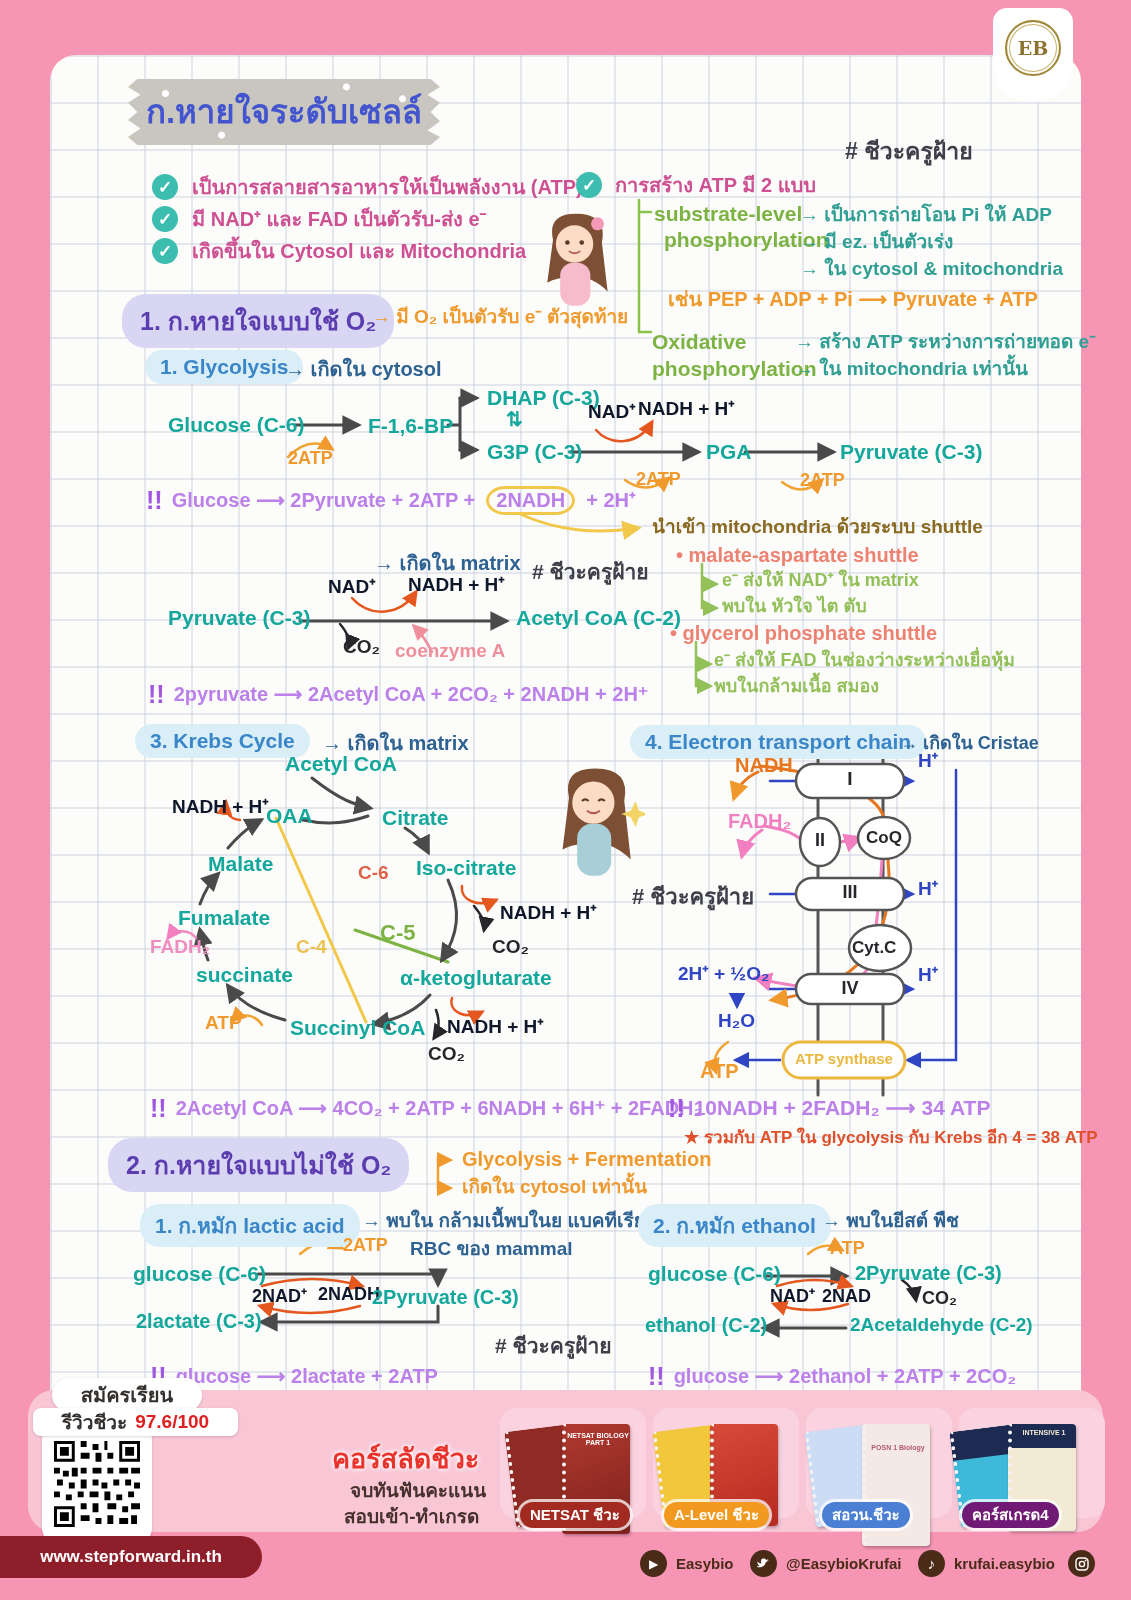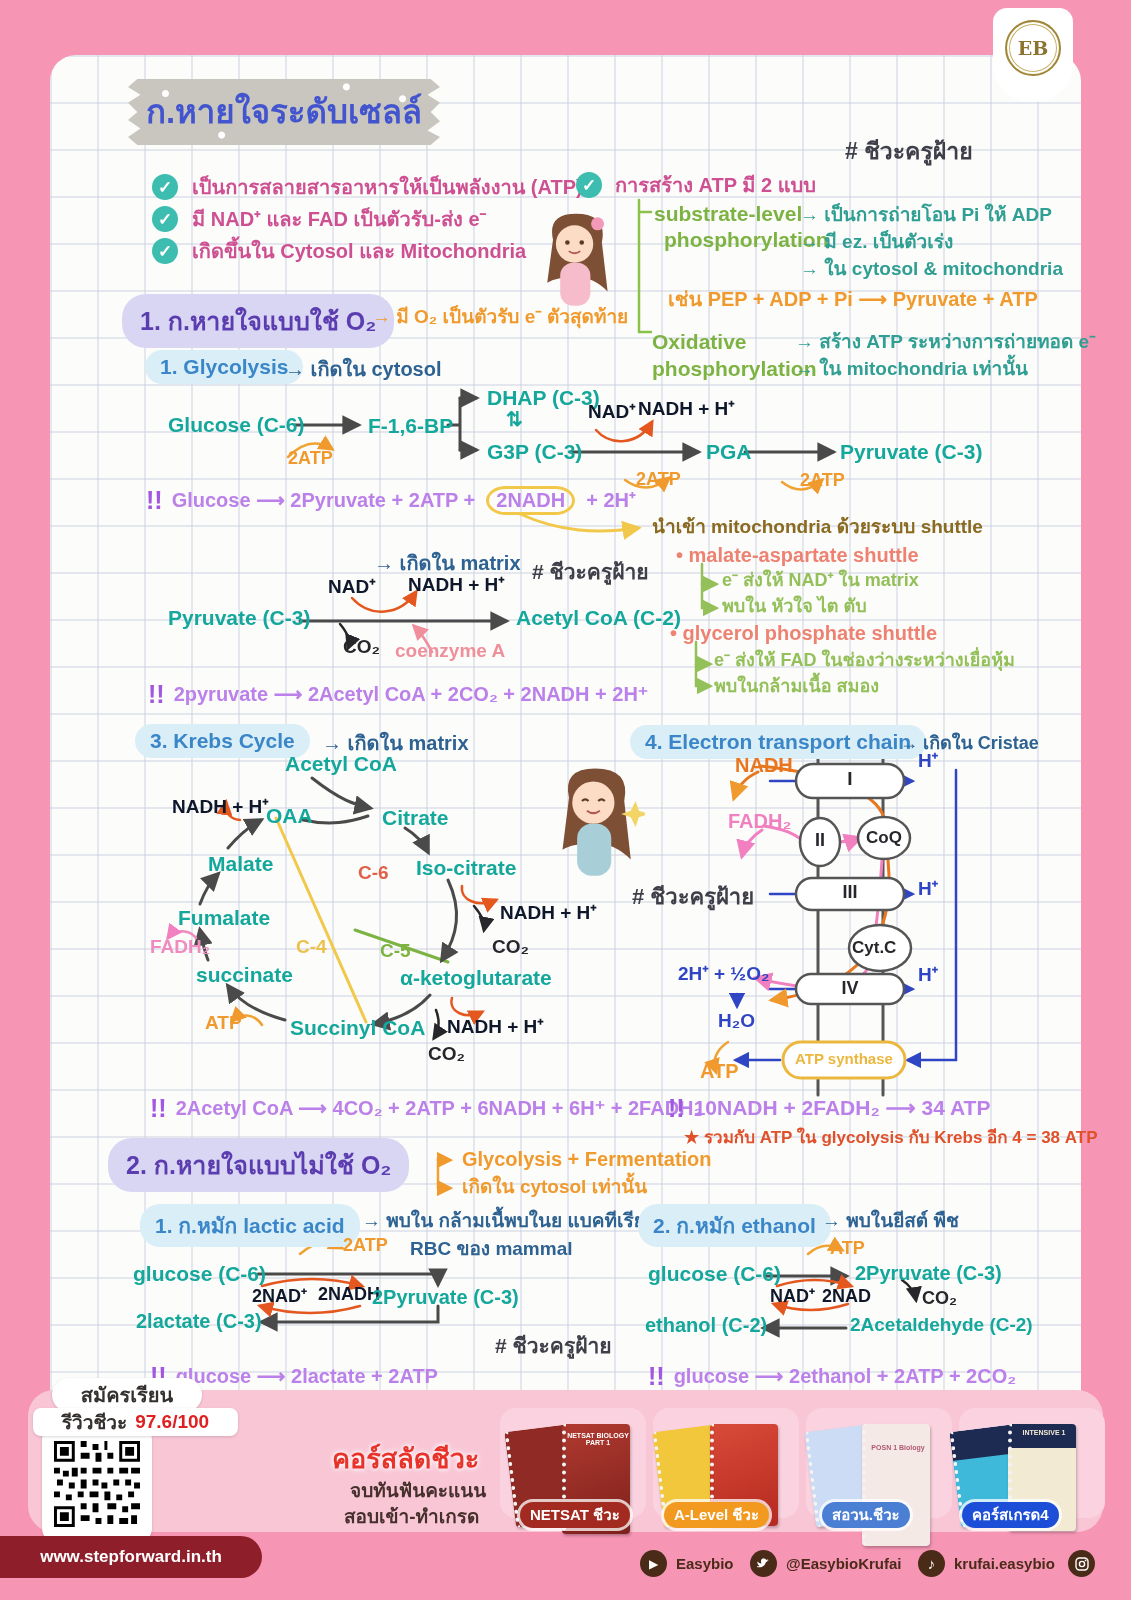--- a/index.html
+++ b/index.html
@@ -286,21 +286,21 @@
   <div class="t txt red" style="left:172px;top:796px;font-size:19px">NADH + H⁺</div>
   <div class="t txt teal" style="left:266px;top:804px;font-size:21px">OAA</div>
   <div class="t txt teal" style="left:382px;top:806px;font-size:21px">Citrate</div>
   <div class="t txt teal" style="left:208px;top:852px;font-size:21px">Malate</div>
   <div class="t txt" style="left:358px;top:862px;font-size:19px;color:#e06048">C-6</div>
   <div class="t txt teal" style="left:416px;top:856px;font-size:21px">Iso-citrate</div>
   <div class="t txt red" style="left:500px;top:902px;font-size:19px">NADH + H⁺</div>
   <div class="t txt teal" style="left:178px;top:906px;font-size:21px">Fumalate</div>
   <div class="t txt pnk" style="left:150px;top:936px;font-size:19px">FADH₂</div>
   <div class="t txt" style="left:296px;top:936px;font-size:19px;color:#ecc04c">C-4</div>
-  <div class="t txt dgrn" style="left:380px;top:940px;font-size:19px">C-5</div>
+  <div class="t txt dgrn" style="left:380px;top:920px;font-size:22px">C-5</div>
   <div class="t txt blk" style="left:492px;top:936px;font-size:19px">CO₂</div>
   <div class="t txt teal" style="left:196px;top:963px;font-size:21px">succinate</div>
   <div class="t txt teal" style="left:400px;top:966px;font-size:21px">α-ketoglutarate</div>
   <div class="t txt org" style="left:205px;top:1012px;font-size:19px">ATP</div>
   <div class="t txt teal" style="left:290px;top:1016px;font-size:21px">Succinyl CoA</div>
   <div class="t txt red" style="left:447px;top:1016px;font-size:19px">NADH + H⁺</div>
   <div class="t txt blk" style="left:428px;top:1043px;font-size:19px">CO₂</div>
 
   <svg class="ov" style="left:545px;top:762px" width="100" height="130" viewBox="0 0 60 80">
     <path d="M14,22 Q10,4 30,4 Q52,4 48,24 L52,60 Q42,50 30,50 Q16,50 10,54 Z" fill="#7d4f34"></path>
@@ -395,21 +395,21 @@
   <div class="book" style="left:562px;top:1424px;width:64px;height:102px;background:linear-gradient(160deg,#b03a30,#7d201b);color:#fff;font-size:7px;font-weight:bold;text-align:center;padding-top:8px">NETSAT BIOLOGY PART 1</div>
   <div class="book" style="left:658px;top:1428px;width:58px;height:96px;background:#f2c73b;transform:rotate(-7deg)"></div>
   <div class="book" style="left:710px;top:1424px;width:64px;height:102px;background:linear-gradient(160deg,#d84a38,#b52a20)"></div>
   <div class="book" style="left:810px;top:1428px;width:58px;height:96px;background:#ccdcf4;transform:rotate(-7deg)"></div>
   <div class="book" style="left:862px;top:1424px;width:64px;height:102px;background:#f5e9e6;color:#b05a70;font-size:7px;font-weight:bold;text-align:center;padding-top:20px">POSN 1 Biology</div>
   <div class="book" style="left:955px;top:1428px;width:58px;height:96px;background:linear-gradient(180deg,#1d2a52 30%,#3fb9d9 30%);transform:rotate(-7deg)"></div>
   <div class="book" style="left:1008px;top:1424px;width:64px;height:102px;background:linear-gradient(180deg,#1d2a52 22%,#f2ead2 22%);color:#f2ead2;font-size:7px;font-weight:bold;text-align:center;padding-top:5px">INTENSIVE 1</div>
   <div class="badge" style="left:520px;top:1502px;background:#a32a20">NETSAT ชีวะ</div>
   <div class="badge" style="left:664px;top:1502px;background:#f29a1f">A-Level ชีวะ</div>
   <div class="badge" style="left:822px;top:1502px;background:#4a7fd4">สอวน.ชีวะ</div>
-  <div class="badge" style="left:962px;top:1502px;background:#1d4ed8">คอร์สเกรด4</div>
+  <div class="badge" style="left:962px;top:1502px;background:#701a75">คอร์สเกรด4</div>
 
   <div class="t" style="left:0;top:1536px;z-index:10;width:262px;height:42px;background:#8e1f2a;border-radius:0 21px 21px 0;color:#fff;font-size:17px;display:flex;align-items:center;justify-content:center">www.stepforward.in.th</div>
   <div class="sicon" style="left:640px;top:1550px">▶</div>
   <div class="slab" style="left:676px;top:1555px">Easybio</div>
   <div class="sicon" style="left:750px;top:1550px">
     <svg width="15" height="13" viewBox="0 0 15 13">
         <path d="M1,10 C5,11 9,9 10,5 L13,3.5 L11,3.8 C12,3 12.3,2 12.3,2 C11.3,2.8 10.3,3 10.3,3 C9,1 6,1.2 5.2,3 C4.6,4.6 5.4,6.4 5.4,6.4 C3,6.4 1.6,4.4 1.6,4.4 C0.6,7.4 3.6,9 3.6,9 C2.6,9.4 1,9.2 1,9.2 Z" fill="#fff"></path>
       </svg>
   </div>
   <div class="slab" style="left:786px;top:1555px">@EasybioKrufai</div>

